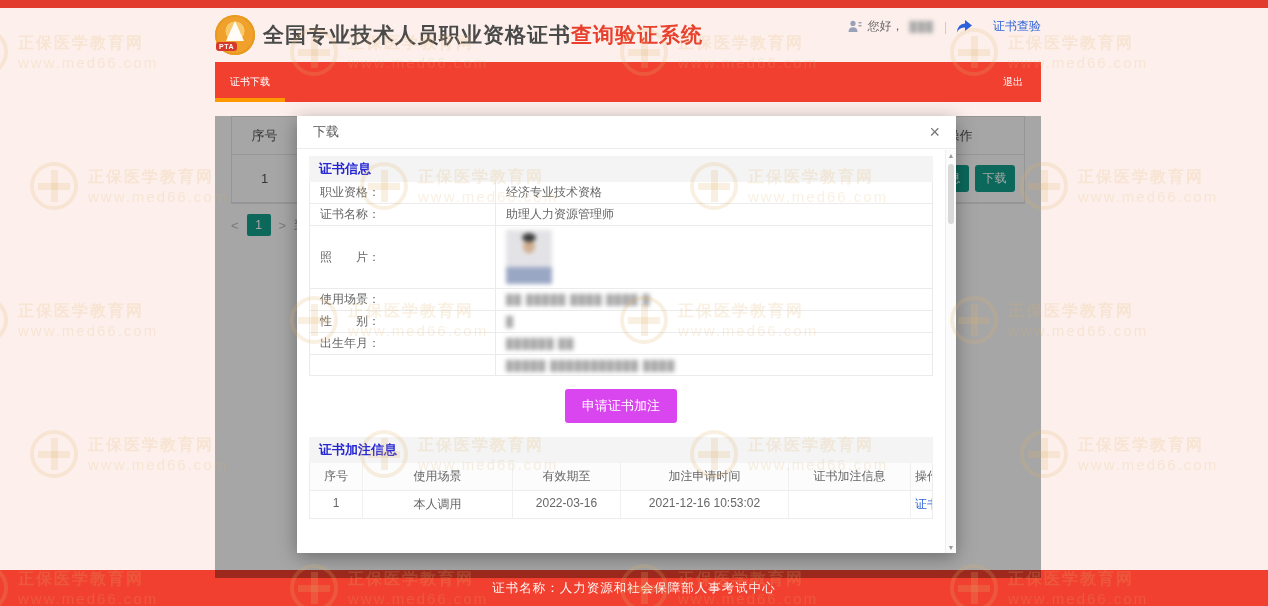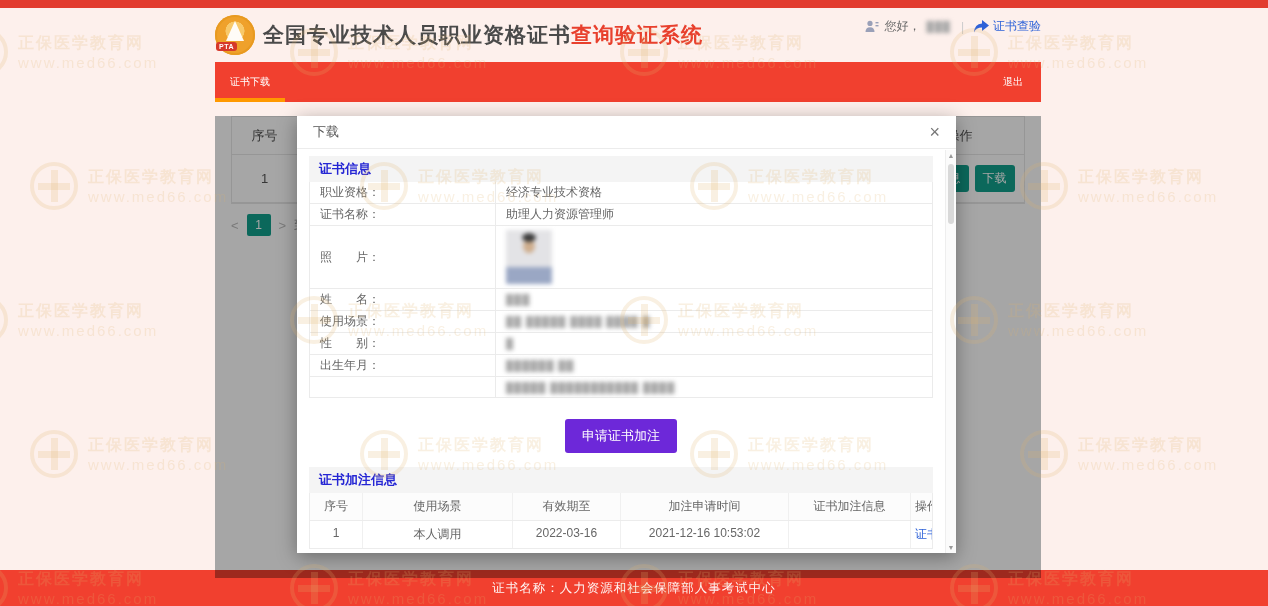--- a/index.html
+++ b/index.html
@@ -26,21 +26,21 @@
   .logo .petal { position:absolute; left:50%; top:6px; transform:translateX(-50%);
           width:0; height:0; border-left:9px solid transparent; border-right:9px solid transparent;
           border-bottom:20px solid #fff; opacity:.95; }
   .logo .badge { position:absolute; left:1px; bottom:4px; background:#d6382a; color:#fff;
           font-size:7px; font-weight:bold; padding:1px 3px; border-radius:3px; letter-spacing:.5px; }
   .site-title { font-size:21px; font-weight:bold; color:#4a4a4a; letter-spacing:1px; }
   .site-title .accent { color:#e8402d; }
   .userbox { display:flex; align-items:center; gap:6px; font-size:12px; color:#666;
              align-self:flex-start; margin-top:10px; }
   .userbox .sep { color:#ccc; margin:0 4px; }
-  .verify-link { color:#2e62d8; text-decoration:none; display:flex; align-items:center; gap:4px; }
+  .verify-link { color:#2e62d8; text-decoration:none; display:flex; align-items:center; gap:21px; }
 
   
   .nav { height:40px; background:#f1402f; display:flex; align-items:center;
          justify-content:space-between; color:#fff; font-size:10px; }
   .nav-tab { position:relative; height:40px; line-height:40px; padding:0 15px; cursor:pointer; }
   .nav-tab .indicator { position:absolute; left:0; right:0; bottom:0; height:4px; background:#ff9900; }
   .nav-logout { padding:0 18px; cursor:pointer; }
 
   
   .panel { position:relative; background:#fff; height:462px; }
@@ -83,21 +83,21 @@
   .c-label { width:185px; padding:2px 10px; align-self:stretch; display:flex; align-items:center; }
   .c-value { flex:1; padding:2px 10px; border-left:1px solid #ebebeb; align-self:stretch;
              display:flex; align-items:center; }
   .redact { filter:blur(2px); color:#a9a9a9; font-size:10px; letter-spacing:1px; }
   .photo { width:46px; height:54px; margin:2px 0; filter:blur(2px); border-radius:1px;
     background:
       radial-gradient(ellipse 11px 7px at 50% 14%, #3c3c3c 60%, transparent 62%),
       radial-gradient(ellipse 9px 11px at 50% 30%, #cfae8e 62%, transparent 66%),
       linear-gradient(#e3e3e6 0 68%, #9aa7c4 68% 100%); }
 
-  .apply-btn { display:block; margin:21px auto 14px; background:#6d28d9; color:#fff; border:none;
+  .apply-btn { display:block; margin:13px auto 14px; background:#d946ef; color:#fff; border:none;
                padding:8px 17px; font-size:13px; border-radius:3px; cursor:pointer; }
 
   .annot-table { border:1px solid #ececec; border-top:none; font-size:12px; color:#666; }
   .a-head, .a-row { display:flex; }
   .a-head { border-bottom:1px solid #ececec; background:#fcfcfc; }
   .a-cell { padding:5px 4px; text-align:center; border-left:1px solid #f0f0f0; overflow:hidden;
             white-space:nowrap; }
   .a-cell:first-child { border-left:none; }
   .ac0{width:52px} .ac1{width:150px} .ac2{width:108px} .ac3{width:168px} .ac4{width:122px} .ac5{flex:1}
   .a-cell.link { color:#2e62d8; cursor:pointer; }
@@ -206,26 +206,20 @@
           <div class="c-label">证书名称：</div>
           <div class="c-value">助理人力资源管理师</div>
         </div>
         <div class="c-row">
           <div class="c-label">照　　片：</div>
           <div class="c-value">
             <div class="photo"></div>
           </div>
         </div>
         <div class="c-row">
-          <div class="c-label">姓　　名：</div>
-          <div class="c-value">
-            <span class="redact">███</span>
-          </div>
-        </div>
-        <div class="c-row">
           <div class="c-label">使用场景：</div>
           <div class="c-value">
             <span class="redact">██ █████ ████ ████ █</span>
           </div>
         </div>
         <div class="c-row">
           <div class="c-label">性　　别：</div>
           <div class="c-value">
             <span class="redact">█</span>
           </div>

